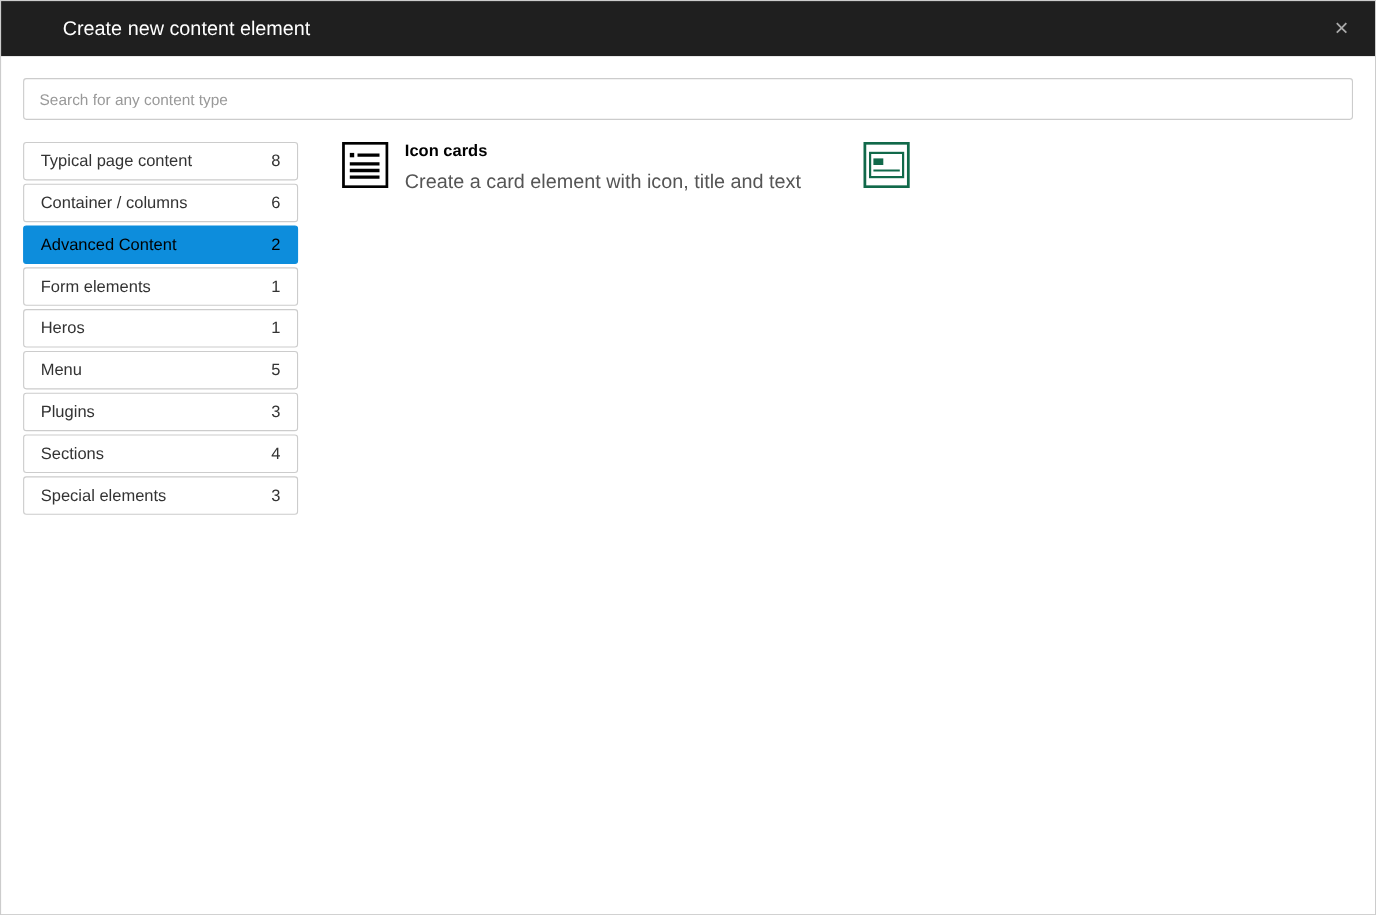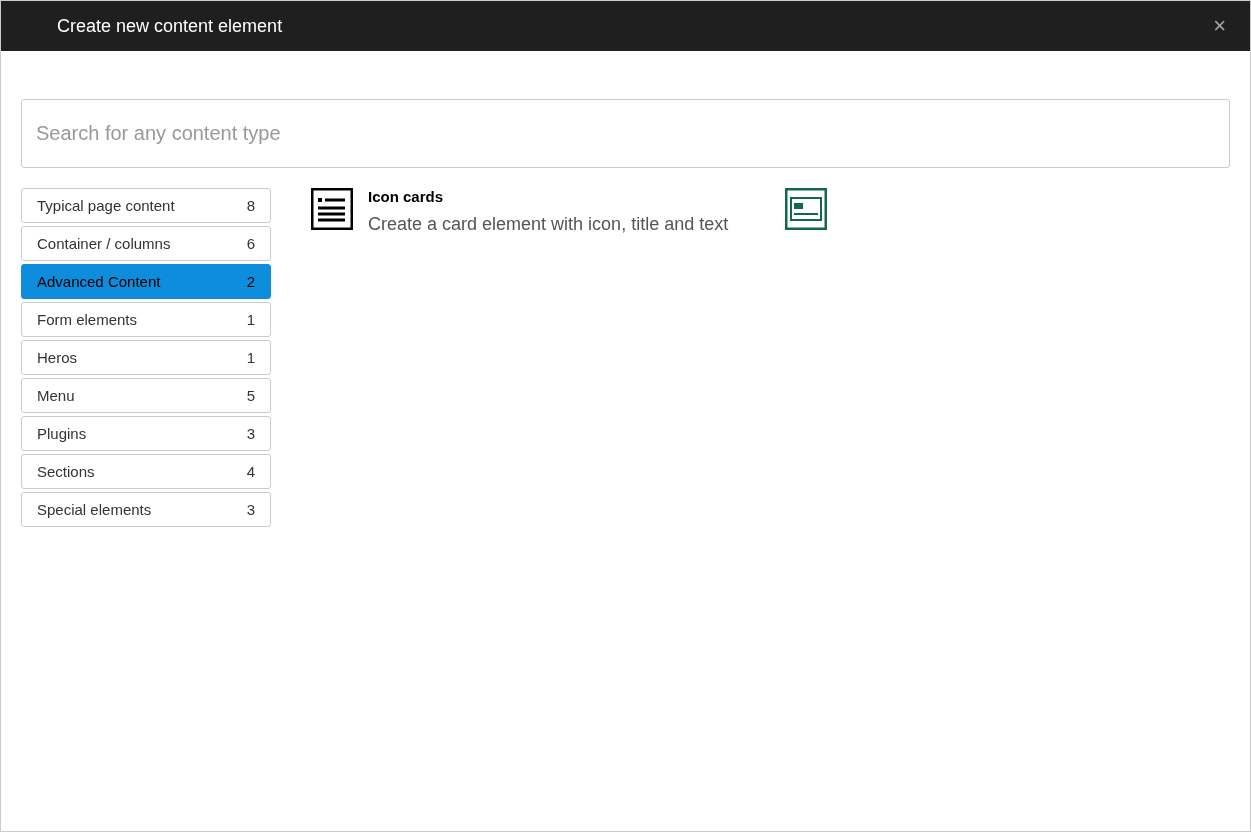--- a/index.html
+++ b/index.html
@@ -45,27 +45,26 @@
     .modal-body {
       padding: 20px;
       flex: 1;
       overflow: auto;
     }
     .search-wrap {
       margin-bottom: 20px;
     }
     .search-input {
       width: 100%;
-      padding: 22px 14px;
-      font-size: 20px;
+      padding: 10px 14px;
+      font-size: 14px;
       border: 1px solid #ccc;
       border-radius: 3px;
       color: #333;
       font-family: inherit;
-      margin-top: 28px;
     }
     .search-input::placeholder {
       color: #999;
     }
     .content-row {
       display: flex;
       gap: 40px;
     }
     .sidebar {
       width: 250px;

